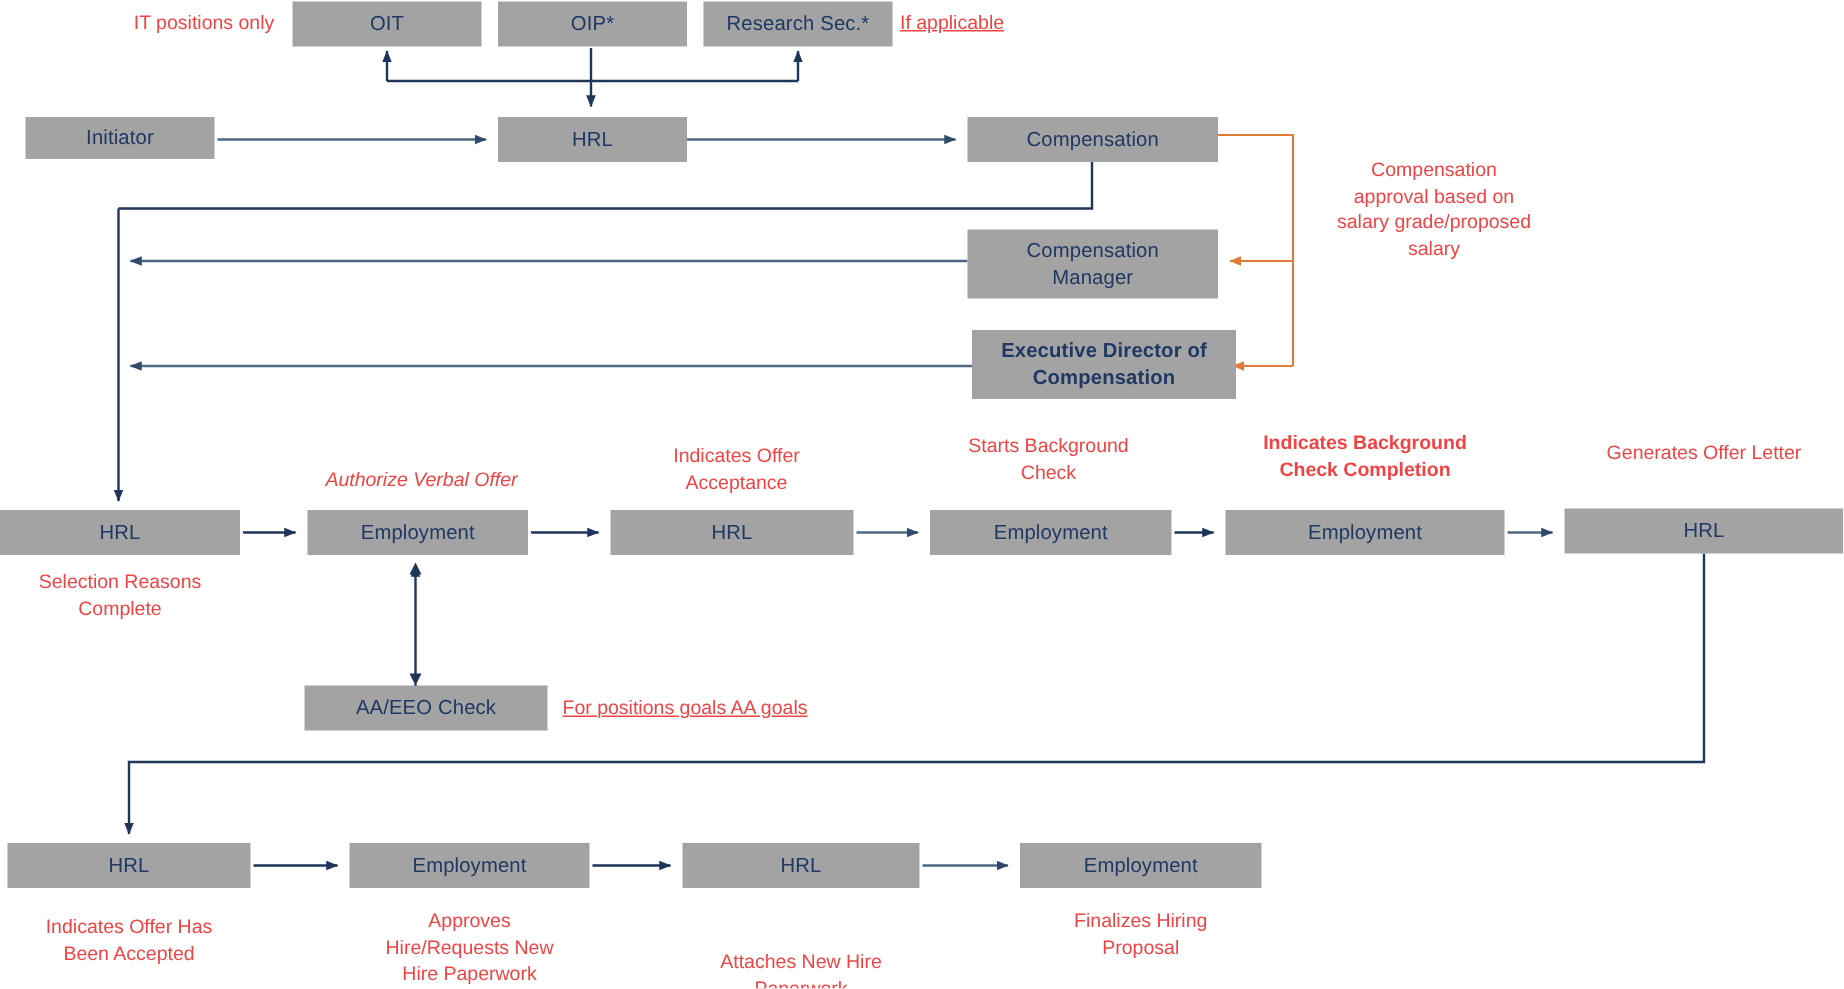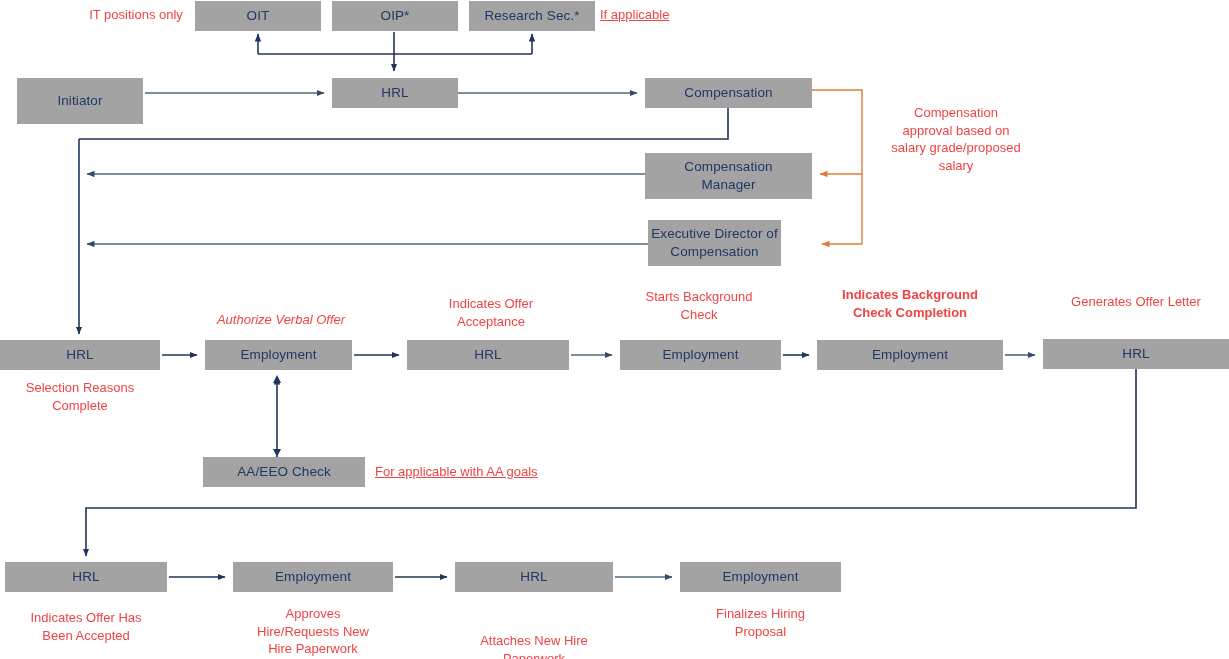--- a/index.html
+++ b/index.html
@@ -141,25 +141,25 @@
     </g>
     <g>
       <line x1="615" y1="577" x2="672" y2="577" stroke="#4e6782" stroke-width="1.6" marker-end="url(#arrow-gray)"></line>
     </g>
   </svg>
 
   <div id="nodes-layer">
       <div class="node" style="left: 195px; top: 1px; width: 126px; height: 30px;">OIT</div>
       <div class="node" style="left: 332px; top: 1px; width: 126px; height: 30px;">OIP*</div>
       <div class="node" style="left: 469px; top: 1px; width: 126px; height: 30px;">Research Sec.*</div>
-      <div class="node" style="left: 17px; top: 78px; width: 126px; height: 46px;">Initiator</div>
+      <div class="node" style="left: 17px; top: 78px; width: 126px; height: 28px;">Initiator</div>
       <div class="node" style="left: 332px; top: 78px; width: 126px; height: 30px;">HRL</div>
       <div class="node" style="left: 645px; top: 78px; width: 167px; height: 30px;">Compensation</div>
       <div class="node two-line" style="left: 645px; top: 153px; width: 167px; height: 46px;">Compensation<br>Manager</div>
-      <div class="node two-line" style="left: 648px; top: 220px; width: 133px; height: 46px;">Executive Director of<br>Compensation</div>
+      <div class="node two-line" style="left: 648px; top: 220px; width: 176px; height: 46px; font-weight: bold;">Executive Director of<br>Compensation</div>
       <div class="node" style="left: 0px; top: 340px; width: 160px; height: 30px;">HRL</div>
       <div class="node" style="left: 205px; top: 340px; width: 147px; height: 30px;">Employment</div>
       <div class="node" style="left: 407px; top: 340px; width: 162px; height: 30px;">HRL</div>
       <div class="node" style="left: 620px; top: 340px; width: 161px; height: 30px;">Employment</div>
       <div class="node" style="left: 817px; top: 340px; width: 186px; height: 30px;">Employment</div>
       <div class="node" style="left: 1043px; top: 339px; width: 186px; height: 30px;">HRL</div>
       <div class="node" style="left: 203px; top: 457px; width: 162px; height: 30px;">AA/EEO Check</div>
       <div class="node" style="left: 5px; top: 562px; width: 162px; height: 30px;">HRL</div>
       <div class="node" style="left: 233px; top: 562px; width: 160px; height: 30px;">Employment</div>
       <div class="node" style="left: 455px; top: 562px; width: 158px; height: 30px;">HRL</div>
@@ -168,20 +168,20 @@
   <div id="notes-layer">
       <div class="note" style="left: 66px; top: 6px; width: 140px;">IT positions only</div>
       <div class="note left" style="left: 600px; top: 6px; width: 110px;">If applicable</div>
       <div class="note" style="left: 872px; top: 104px; width: 168px;">Compensation<br>approval based on<br>salary grade/proposed<br>salary</div>
       <div class="note" style="left: 198px; top: 311px; width: 166px; font-style: italic;">Authorize Verbal Offer</div>
       <div class="note" style="left: 410px; top: 295px; width: 162px;">Indicates Offer<br>Acceptance</div>
       <div class="note" style="left: 618px; top: 288px; width: 162px;">Starts Background<br>Check</div>
       <div class="note" style="left: 812px; top: 286px; width: 196px; font-weight: bold;">Indicates Background<br>Check Completion</div>
       <div class="note" style="left: 1043px; top: 293px; width: 186px;">Generates Offer Letter</div>
       <div class="note" style="left: 0px; top: 379px; width: 160px;">Selection Reasons<br>Complete</div>
-      <div class="note left" style="left: 375px; top: 463px; width: 190px;">For applicable with AA goals</div>
+      <div class="note left" style="left: 375px; top: 463px; width: 190px;">For positions goals AA goals</div>
       <div class="note" style="left: 5px; top: 609px; width: 162px;">Indicates Offer Has<br>Been Accepted</div>
       <div class="note" style="left: 233px; top: 605px; width: 160px;">Approves<br>Hire/Requests New<br>Hire Paperwork</div>
       <div class="note" style="left: 455px; top: 632px; width: 158px;">Attaches New Hire<br>Paperwork</div>
       <div class="note" style="left: 680px; top: 605px; width: 161px;">Finalizes Hiring<br>Proposal</div>
     </div>
 
 </div>
 
 </body></html>

